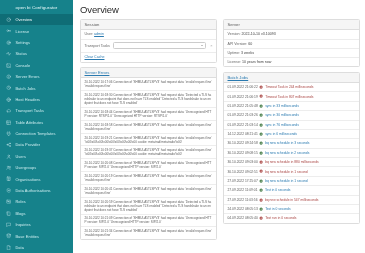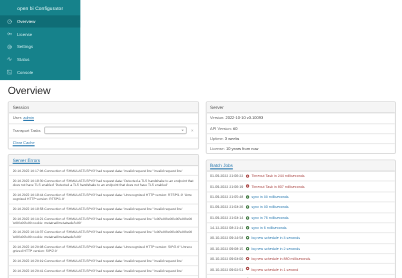--- a/index.html
+++ b/index.html
@@ -2,21 +2,21 @@
 <html><head>
 <meta charset="utf-8">
 <style>
   * { box-sizing: border-box; margin: 0; padding: 0; }
   html, body {
     width: 365px; height: 253px;
     font-family: "Liberation Sans", sans-serif;
     background: #ffffff;
     overflow: hidden;
   }
-  .app { display: flex; width: 365px; height: 253px; flex-direction: column; }
+  .app { display: flex; width: 365px; height: 253px; }
 
   
   .sidebar {
     width: 73px; height: 253px;
     background: #16828b;
     flex: 0 0 73px;
     overflow: hidden;
     display: flex; flex-direction: column;
   }
   .brand {

